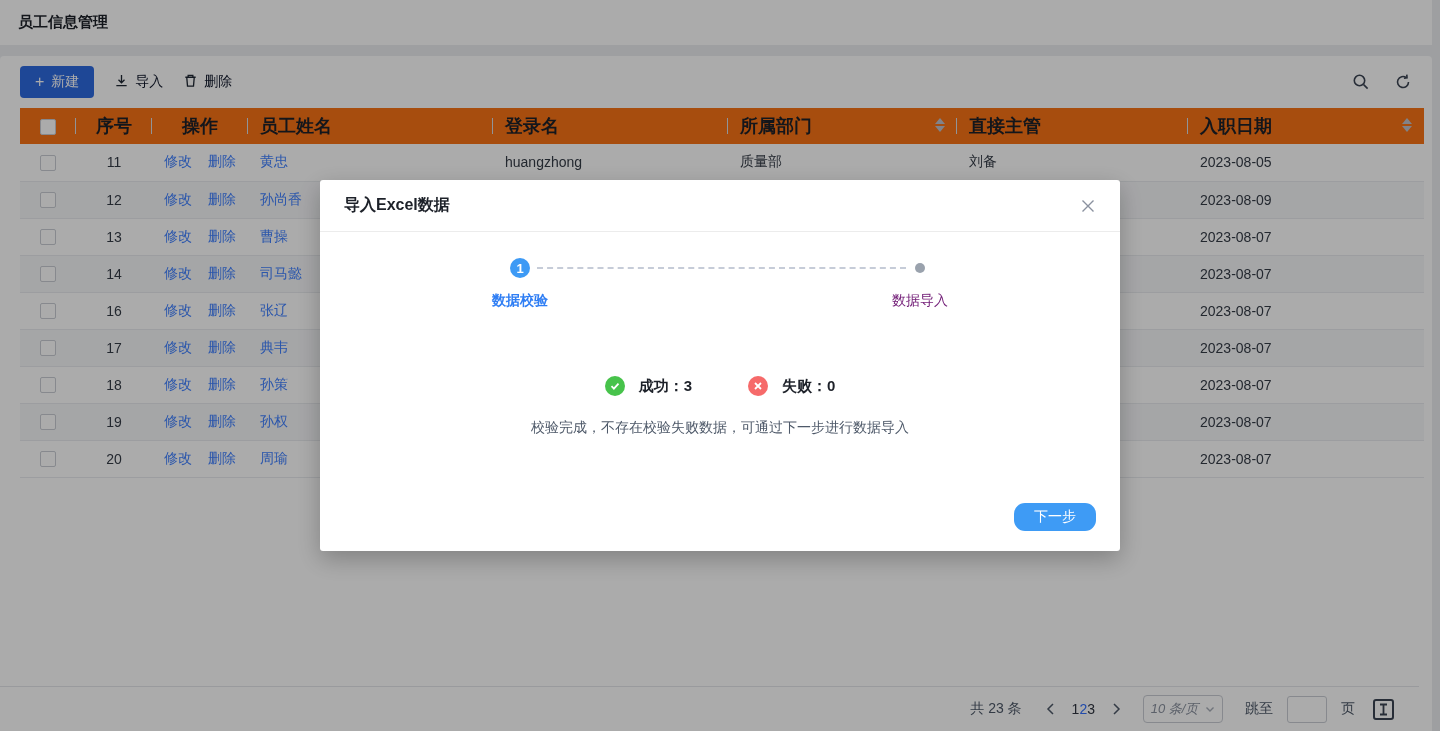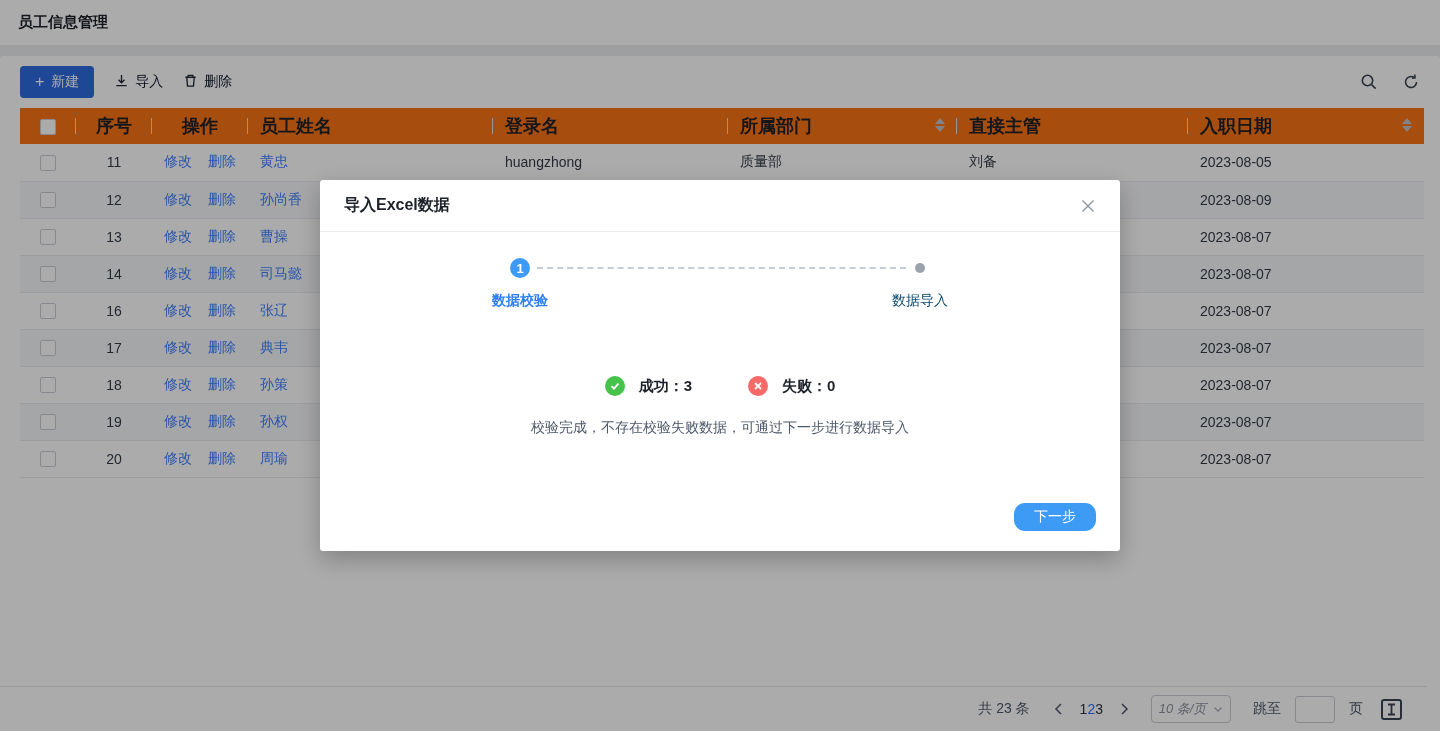--- a/index.html
+++ b/index.html
@@ -1,19 +1,19 @@
 <!DOCTYPE html>
 <html><head>
 <meta charset="utf-8">
 <style>
   * { margin:0; padding:0; box-sizing:border-box; }
   html,body { width:1440px; height:731px; overflow:hidden; }
   body { font-family:"Liberation Sans","DejaVu Sans",sans-serif; background:#eceef1; position:relative; }
 
-  .screen { position:absolute; inset:0; }
+  .screen { position:absolute; inset:0; padding-right:8px; }
 
   
   .titlebar { height:45px; background:#ffffff; display:flex; align-items:center; padding:0 18px; }
   .titlebar .page-title { font-size:15px; font-weight:700; color:#1d2129; }
 
   .page-gap { height:11px; }
 
   
   .card { background:#ffffff; border-radius:4px 4px 0 0; height:675px; position:relative; }
 
@@ -78,21 +78,21 @@
   .steps { position:relative; margin-top:26px; height:66px; }
   .step-circle { position:absolute; left:calc(25% - 10px); top:0; width:20px; height:20px; border-radius:50%;
                  background:#3d9af5; color:#fff; font-size:13px; font-weight:700; display:flex;
                  align-items:center; justify-content:center; }
   .step-line { position:absolute; top:9px; left:calc(25% + 17px); right:calc(25% + 14px);
                border-top:2px dashed #c6ccd8; }
   .step-dot { position:absolute; left:calc(75% - 5px); top:5px; width:10px; height:10px; border-radius:50%;
               background:#9aa2ad; }
   .step-label-1 { position:absolute; top:34px; left:25%; transform:translateX(-50%); color:#2f7ef4;
                   font-weight:700; font-size:14px; white-space:nowrap; }
-  .step-label-2 { position:absolute; top:34px; left:75%; transform:translateX(-50%); color:#0c4a6e;
+  .step-label-2 { position:absolute; top:34px; left:75%; transform:translateX(-50%); color:#701a75;
                   font-size:14px; white-space:nowrap; }
 
   .result-row { margin-top:52px; display:flex; align-items:center; justify-content:center; gap:14px; }
   .result-gap { width:28px; }
   .status-dot { width:20px; height:20px; border-radius:50%; display:flex; align-items:center;
                 justify-content:center; }
   .status-dot.ok { background:#47c34b; }
   .status-dot.bad { background:#f66a6a; }
   .result-text { font-size:15px; font-weight:700; color:#1d2129; }
 

